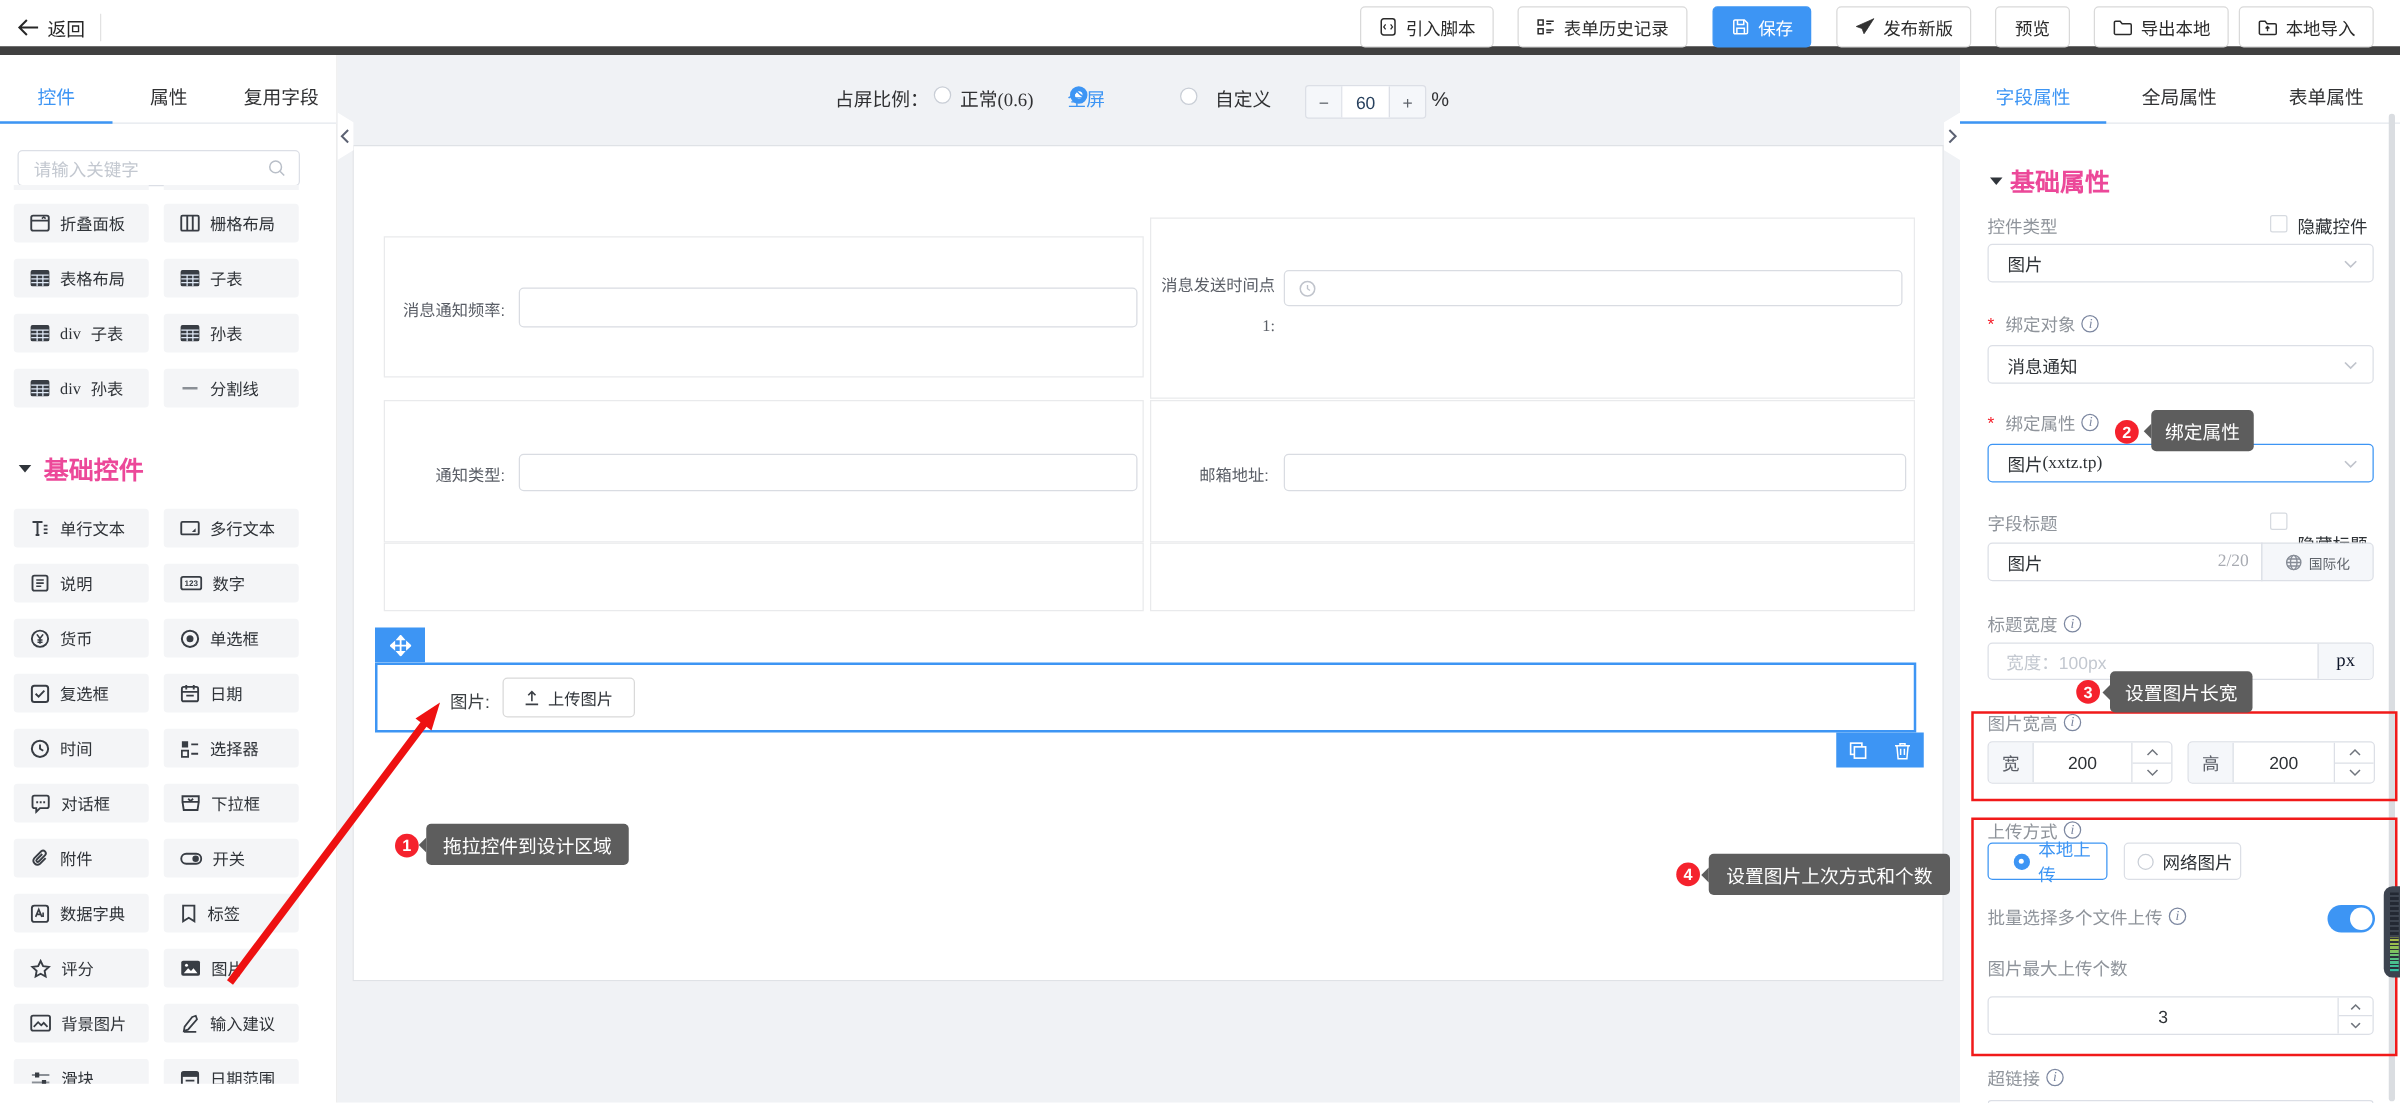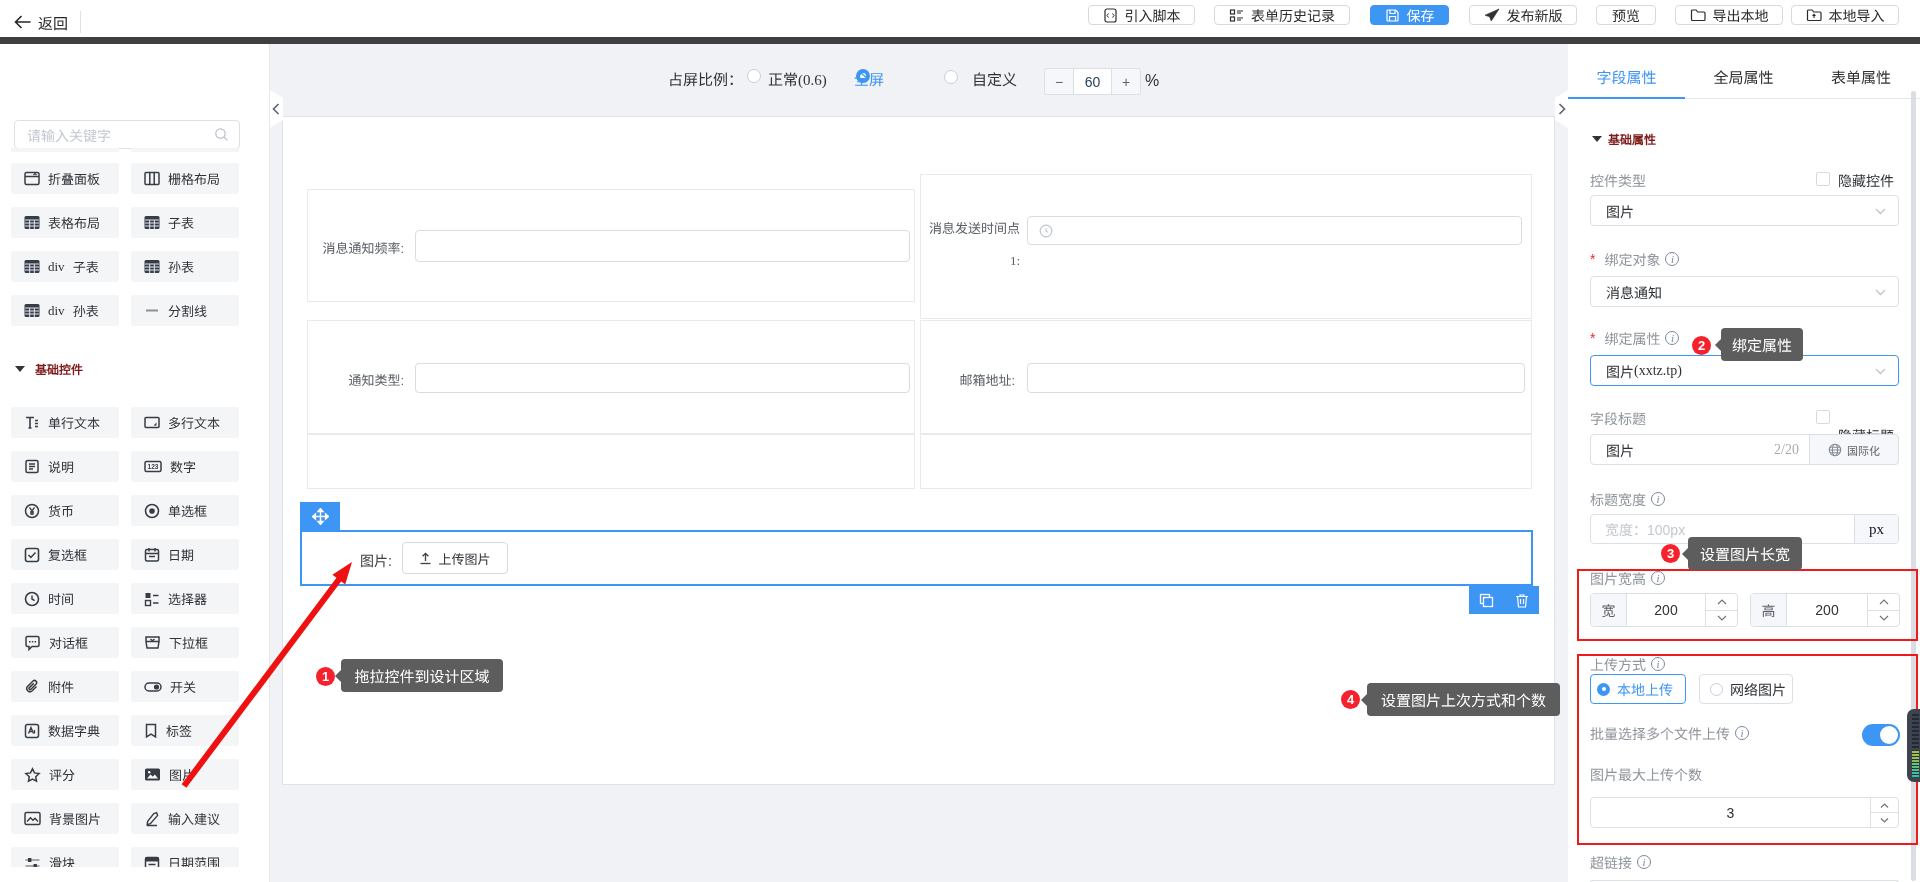--- a/index.html
+++ b/index.html
@@ -5,31 +5,31 @@
 <style>
 *{margin:0;padding:0;box-sizing:border-box}
 html,body{width:1920px;height:882px;overflow:hidden;background:#fff;font-family:"Liberation Sans",sans-serif;-webkit-font-smoothing:antialiased}
 .abs{position:absolute}
 .flex{display:flex;align-items:center}
 
 #hdr{left:0;top:0;width:1920px;height:44px;background:#fff;border-bottom:7px solid #404040;z-index:20}
 #hdr .back{left:14px;top:0;height:44px;gap:7px;color:#272727;font-size:15px}
 #hdr .vdiv{left:80px;top:11px;width:1px;height:22px;background:#e2e2e2}
 #hdr .title{left:100px;top:0;height:44px;font-family:"Liberation Serif",serif;font-size:19px;color:#111;display:flex;align-items:center}
-.hbtn{top:5px;height:20px;border:1px solid #d9d9d9;border-radius:4px;background:#fff;display:flex;align-items:center;justify-content:center;gap:7px;font-size:14px;color:#2b2b2b}
+.hbtn{top:5px;height:33px;border:1px solid #d9d9d9;border-radius:4px;background:#fff;display:flex;align-items:center;justify-content:center;gap:7px;font-size:14px;color:#2b2b2b}
 .hbtn.blue{background:#3d95f4;border-color:#3d95f4;color:#fff}
 
 #lp{left:0;top:44px;width:270px;height:838px;background:#fff;border-right:1px solid #e7e7e7}
 .ltabs{left:0;top:0;width:269px;height:55px;border-bottom:1px solid #e4e7ed;background:#fff}
 .ltab{position:absolute;top:0;height:55px;width:90px;display:flex;align-items:center;justify-content:center;font-size:15px;color:#303133;padding-top:9px}
 .ltab.on{color:#3d95f4}
 .tabline{position:absolute;height:2px;background:#3d95f4;bottom:-1px}
 .search{left:14px;top:76px;width:226px;height:29px;border:1px solid #dcdfe6;border-radius:4px;background:#fff;display:flex;align-items:center;padding:0 10px 0 12px;color:#c3c8d0;font-size:14px}
 .ci{width:108px;height:31px;border-radius:3px;background:#f4f5f7;display:flex;align-items:center;padding-left:13px;gap:8px;font-size:13px;color:#2f3338}
-.ghead{font-size:12px;font-weight:bold;color:#7f1d1d;display:flex;align-items:center;gap:10px}
+.ghead{font-size:20px;font-weight:bold;color:#ec4899;display:flex;align-items:center;gap:10px}
 .tri{width:0;height:0;border-left:5px solid transparent;border-right:5px solid transparent;border-top:6px solid #30353b}
 
 #cen{left:270px;top:44px;width:1298px;height:838px;background:#f0f2f5}
 .radio{width:14px;height:14px;border:1px solid #c9ced6;border-radius:50%;background:#fff}
 .radio.on{border:4px solid #3d95f4}
 #canvas{left:282px;top:72px;width:1273px;height:669px;background:#fff;border:1px solid #dfe2e6}
 .cell{position:absolute;border:1px solid #e9eaec;background:#fff}
 .clab{position:absolute;font-size:13px;color:#5a5e66;text-align:right}
 .cin{position:absolute;border:1px solid #d9dce2;border-radius:4px;background:#fff}
 
@@ -86,20 +86,26 @@
         <path d="M1.5 3a1 1 0 0 1 1-1h3.6l1.6 2h6.3a1 1 0 0 1 1 1v6.5a1 1 0 0 1-1 1h-11.5a1 1 0 0 1-1-1z" stroke="#2b2b2b" fill="none" stroke-width="1.2"></path>
       </svg>导出本地</div>
   <div class="abs hbtn" style="left:1791px;width:108px">
     <svg width="16" height="14" viewBox="0 0 16 14">
         <path d="M1.5 3a1 1 0 0 1 1-1h3.6l1.6 2h6.3a1 1 0 0 1 1 1v6.5a1 1 0 0 1-1 1h-11.5a1 1 0 0 1-1-1z" stroke="#2b2b2b" fill="none" stroke-width="1.2"></path>
         <path d="M8 10V6.2M6.5 7.8 8 6.2l1.5 1.6" stroke="#2b2b2b" fill="none" stroke-width="1.1"></path>
       </svg>本地导入</div>
 </div>
 
 <div id="lp" class="abs">
+  <div class="abs ltabs">
+    <div class="ltab on" style="left:0">控件</div>
+    <div class="ltab" style="left:90px">属性</div>
+    <div class="ltab" style="left:180px">复用字段</div>
+    <div class="tabline" style="left:0;width:90px"></div>
+  </div>
   <div class="abs search">
       <span style="flex:1">请输入关键字</span>
     <svg width="15" height="15" viewBox="0 0 15 15">
         <circle cx="6.5" cy="6.5" r="4.7" fill="none" stroke="#b9bfc8" stroke-width="1.2"></circle>
         <path d="M10 10l3.4 3.4" stroke="#b9bfc8" stroke-width="1.2"></path>
       </svg>
   </div>
   <div class="abs" style="left:11px;top:104px;width:108px;height:4px;background:#f4f5f7"></div>
   <div class="abs" style="left:131px;top:104px;width:108px;height:4px;background:#f4f5f7"></div>
   <div class="abs ci" style="left:11px;top:119px"><svg width="16" height="15" viewBox="0 0 16 15">
@@ -386,21 +392,21 @@
         </div>
       <div style="flex:1;display:flex;align-items:center;justify-content:center">
           <svg width="10" height="6" viewBox="0 0 10 6">
             <path d="M1 1l4 4 4-4" fill="none" stroke="#70757d" stroke-width="1.2"></path>
           </svg>
         </div>
     </div>
   </div>
   <div class="rbox" style="left:9px;top:610px;width:341px;height:191px"></div>
   <div class="abs rlab" style="left:22px;top:610px">上传方式<span class="info">i</span></div>
-  <div class="abs flex" style="left:22px;top:630px;width:96px;height:30px;border:1px solid #3d95f4;border-radius:4px;background:#fff;gap:7px;padding-left:6px">
+  <div class="abs flex" style="left:22px;top:630px;width:96px;height:30px;border:1px solid #3d95f4;border-radius:4px;background:#fff;gap:7px;padding-left:20px">
     <span style="width:13px;height:13px;border-radius:50%;background:#3d95f4;display:inline-flex;align-items:center;justify-content:center">
         <span style="width:4px;height:4px;border-radius:50%;background:#fff"></span>
       </span>
     <span style="font-size:14px;color:#3d95f4">本地上传</span>
   </div>
   <div class="abs flex" style="left:131px;top:630px;width:94px;height:30px;border:1px solid #dcdfe6;border-radius:4px;background:#fff;gap:7px;padding-left:10px">
     <span style="width:13px;height:13px;border-radius:50%;border:1px solid #c9ced6;background:#fff"></span>
     <span style="font-size:14px;color:#2e3236">网络图片</span>
   </div>
   <div class="abs rlab" style="left:22px;top:679px">批量选择多个文件上传<span class="info">i</span></div>

